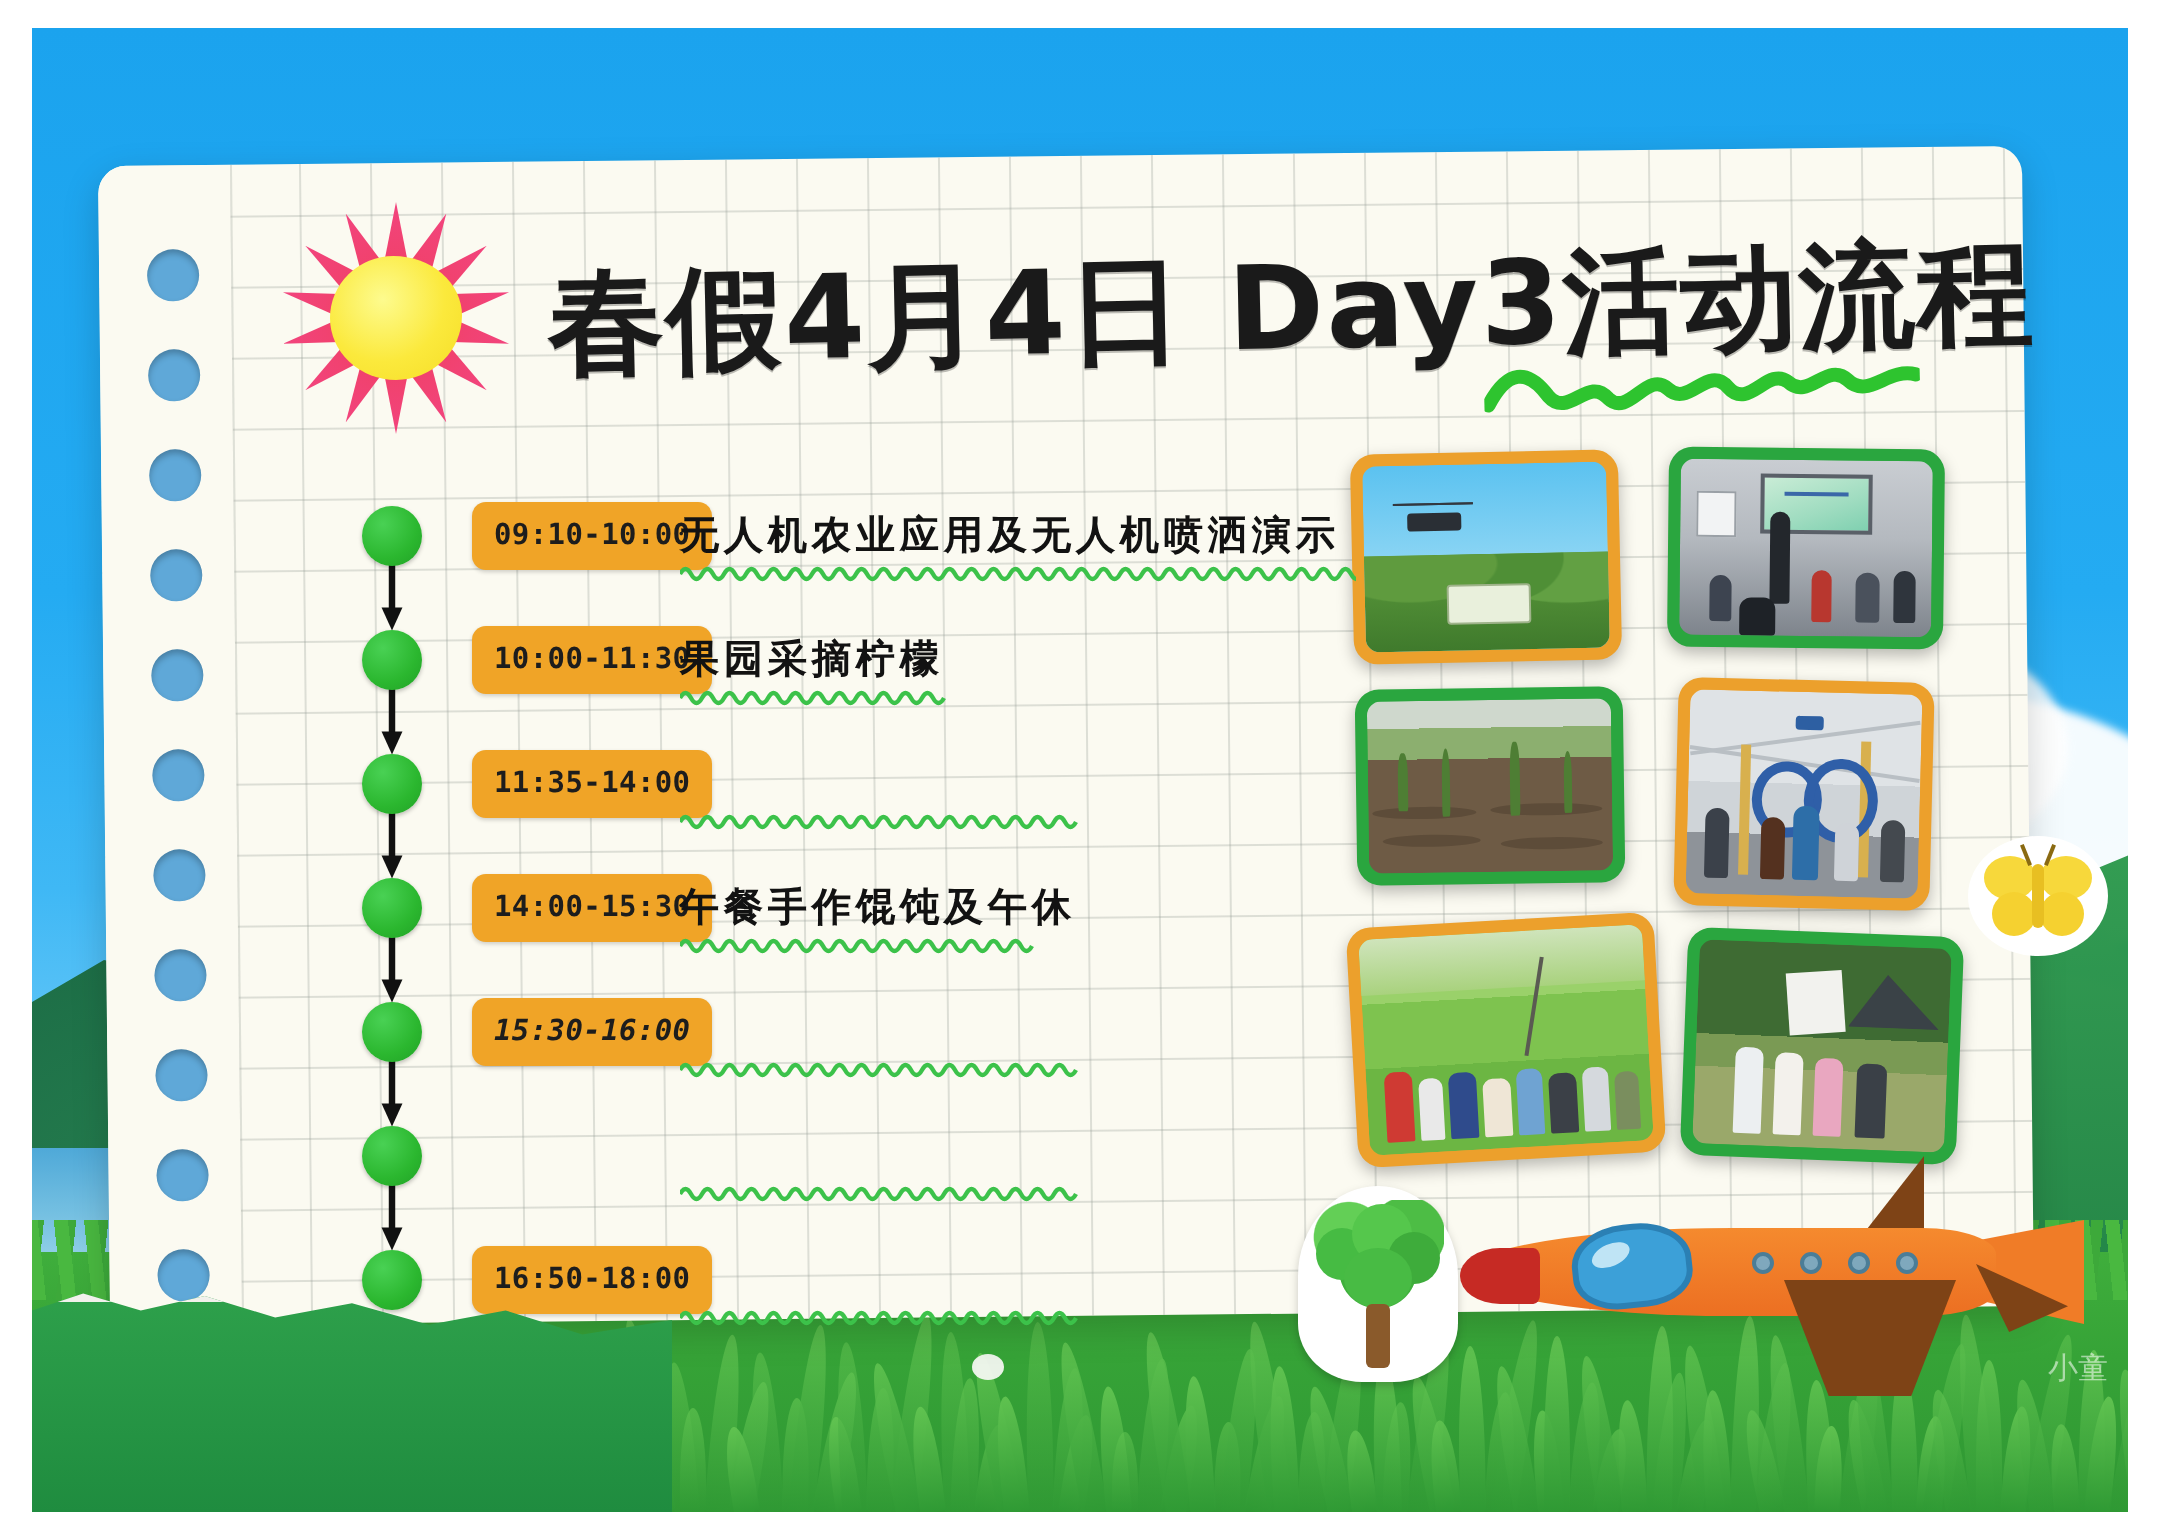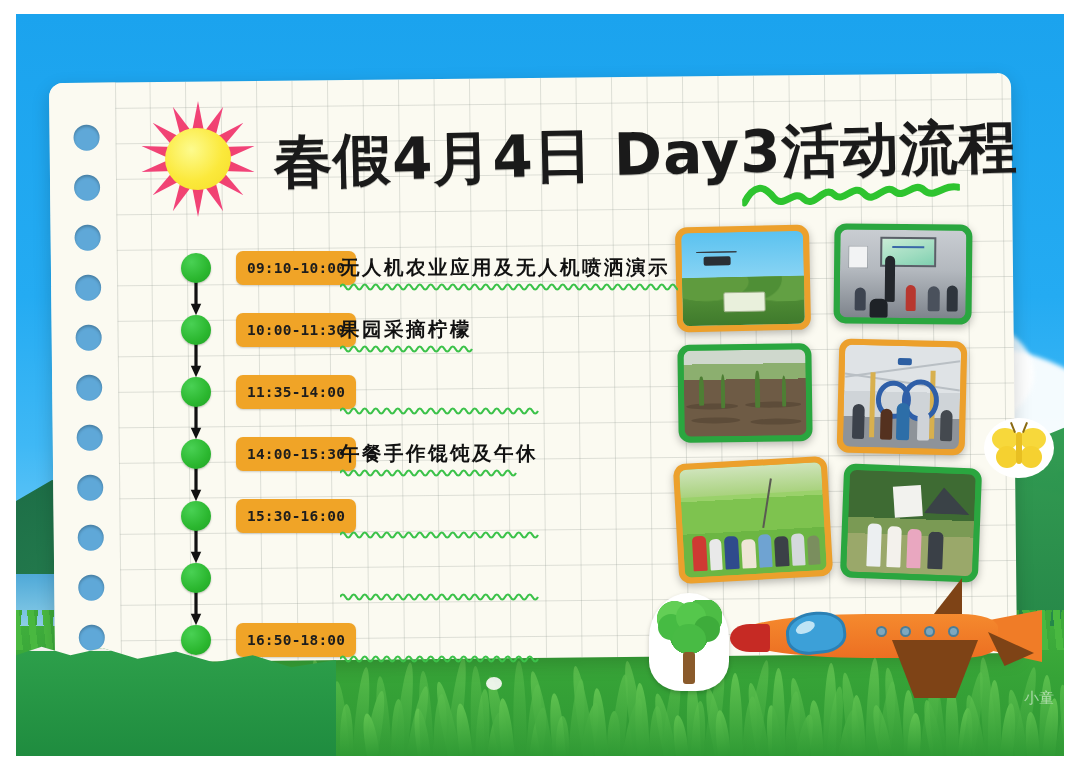--- a/index.html
+++ b/index.html
@@ -269,21 +269,21 @@
     position:absolute; left:16px; bottom:14px; width:320px; height:120px; z-index:10;
     background: linear-gradient(180deg,#2fa24c,#1f8c3f);
     clip-path: polygon(0 16%, 8% 9%, 17% 16%, 27% 10%, 38% 19%, 50% 13%, 62% 22%, 74% 16%, 86% 26%, 100% 20%, 100% 100%, 0 100%);
   }
   .tear-green::before{
     content:""; position:absolute; left:0; top:-7px; width:100%; height:22px;
     background:#f1f1ec;
     clip-path: polygon(0 16%, 8% 9%, 17% 16%, 27% 10%, 38% 19%, 50% 13%, 62% 22%, 74% 16%, 86% 26%, 100% 20%, 100% 100%, 0 100%);
   }
   .watermark {
-    position:absolute; right:26px; bottom:62px; z-index:11;
+    position:absolute; right:26px; bottom:76px; z-index:11;
     font-size:15px; color:rgba(255,255,255,.55);
     font-family:Liberation Serif, serif;
   }
 </style>
 </head>
 <body>
 
 <div id="poster">
 
   <div class="bg-sky">
@@ -503,21 +503,21 @@
       <div class="tl-pill" style="left: 236px; top: 437px;">14:00-15:30</div>
       <div class="tl-text" style="left: 340px; top: 440px;">午餐手作馄饨及午休</div>
       <svg class="tl-underline" preserveAspectRatio="none" viewBox="0 0 180 10" style="left: 340px; top: 467px; width: 180px;">
         <path d="M0 6 q 2.75 -5 5.5 0 q 2.75 5 5.5 0 q 2.75 -5 5.5 0 q 2.75 5 5.5 0 q 2.75 -5 5.5 0 q 2.75 5 5.5 0 q 2.75 -5 5.5 0 q 2.75 5 5.5 0 q 2.75 -5 5.5 0 q 2.75 5 5.5 0 q 2.75 -5 5.5 0 q 2.75 5 5.5 0 q 2.75 -5 5.5 0 q 2.75 5 5.5 0 q 2.75 -5 5.5 0 q 2.75 5 5.5 0 q 2.75 -5 5.5 0 q 2.75 5 5.5 0 q 2.75 -5 5.5 0 q 2.75 5 5.5 0 q 2.75 -5 5.5 0 q 2.75 5 5.5 0 q 2.75 -5 5.5 0 q 2.75 5 5.5 0 q 2.75 -5 5.5 0 q 2.75 5 5.5 0 q 2.75 -5 5.5 0 q 2.75 5 5.5 0 q 2.75 -5 5.5 0 q 2.75 5 5.5 0 q 2.75 -5 5.5 0 q 2.75 5 5.5 0 " fill="none" stroke="#3cc24a" stroke-width="2.2"></path>
       </svg>
       <svg class="tl-arrow" viewBox="0 0 14 40" style="left: 189px; top: 529px; height: 38px;">
         <path d="M7 0 L7 27" stroke="#111" stroke-width="3.4" fill="none"></path>
         <path d="M7 36 L1.5 24 L12.5 24 Z" fill="#111"></path>
       </svg>
       <div class="tl-dot" style="left: 181px; top: 501px;"></div>
-      <div class="tl-pill" style="left: 236px; top: 499px;">15:30-16:00</div>
+      <div class="tl-pill" style="left: 236px; top: 499px; font-style: italic;">15:30-16:00</div>
       <svg class="tl-underline" preserveAspectRatio="none" viewBox="0 0 202.5 10" style="left: 340px; top: 529px; width: 202.5px;">
         <path d="M0 6 q 2.75 -5 5.5 0 q 2.75 5 5.5 0 q 2.75 -5 5.5 0 q 2.75 5 5.5 0 q 2.75 -5 5.5 0 q 2.75 5 5.5 0 q 2.75 -5 5.5 0 q 2.75 5 5.5 0 q 2.75 -5 5.5 0 q 2.75 5 5.5 0 q 2.75 -5 5.5 0 q 2.75 5 5.5 0 q 2.75 -5 5.5 0 q 2.75 5 5.5 0 q 2.75 -5 5.5 0 q 2.75 5 5.5 0 q 2.75 -5 5.5 0 q 2.75 5 5.5 0 q 2.75 -5 5.5 0 q 2.75 5 5.5 0 q 2.75 -5 5.5 0 q 2.75 5 5.5 0 q 2.75 -5 5.5 0 q 2.75 5 5.5 0 q 2.75 -5 5.5 0 q 2.75 5 5.5 0 q 2.75 -5 5.5 0 q 2.75 5 5.5 0 q 2.75 -5 5.5 0 q 2.75 5 5.5 0 q 2.75 -5 5.5 0 q 2.75 5 5.5 0 q 2.75 -5 5.5 0 q 2.75 5 5.5 0 q 2.75 -5 5.5 0 q 2.75 5 5.5 0 " fill="none" stroke="#3cc24a" stroke-width="2.2"></path>
       </svg>
       <svg class="tl-arrow" viewBox="0 0 14 40" style="left: 189px; top: 591px; height: 38px;">
         <path d="M7 0 L7 27" stroke="#111" stroke-width="3.4" fill="none"></path>
         <path d="M7 36 L1.5 24 L12.5 24 Z" fill="#111"></path>
       </svg>
       <div class="tl-dot" style="left: 181px; top: 563px;"></div>
       <svg class="tl-underline" preserveAspectRatio="none" viewBox="0 0 202.5 10" style="left: 340px; top: 591px; width: 202.5px;">
         <path d="M0 6 q 2.75 -5 5.5 0 q 2.75 5 5.5 0 q 2.75 -5 5.5 0 q 2.75 5 5.5 0 q 2.75 -5 5.5 0 q 2.75 5 5.5 0 q 2.75 -5 5.5 0 q 2.75 5 5.5 0 q 2.75 -5 5.5 0 q 2.75 5 5.5 0 q 2.75 -5 5.5 0 q 2.75 5 5.5 0 q 2.75 -5 5.5 0 q 2.75 5 5.5 0 q 2.75 -5 5.5 0 q 2.75 5 5.5 0 q 2.75 -5 5.5 0 q 2.75 5 5.5 0 q 2.75 -5 5.5 0 q 2.75 5 5.5 0 q 2.75 -5 5.5 0 q 2.75 5 5.5 0 q 2.75 -5 5.5 0 q 2.75 5 5.5 0 q 2.75 -5 5.5 0 q 2.75 5 5.5 0 q 2.75 -5 5.5 0 q 2.75 5 5.5 0 q 2.75 -5 5.5 0 q 2.75 5 5.5 0 q 2.75 -5 5.5 0 q 2.75 5 5.5 0 q 2.75 -5 5.5 0 q 2.75 5 5.5 0 q 2.75 -5 5.5 0 q 2.75 5 5.5 0 " fill="none" stroke="#3cc24a" stroke-width="2.2"></path>

